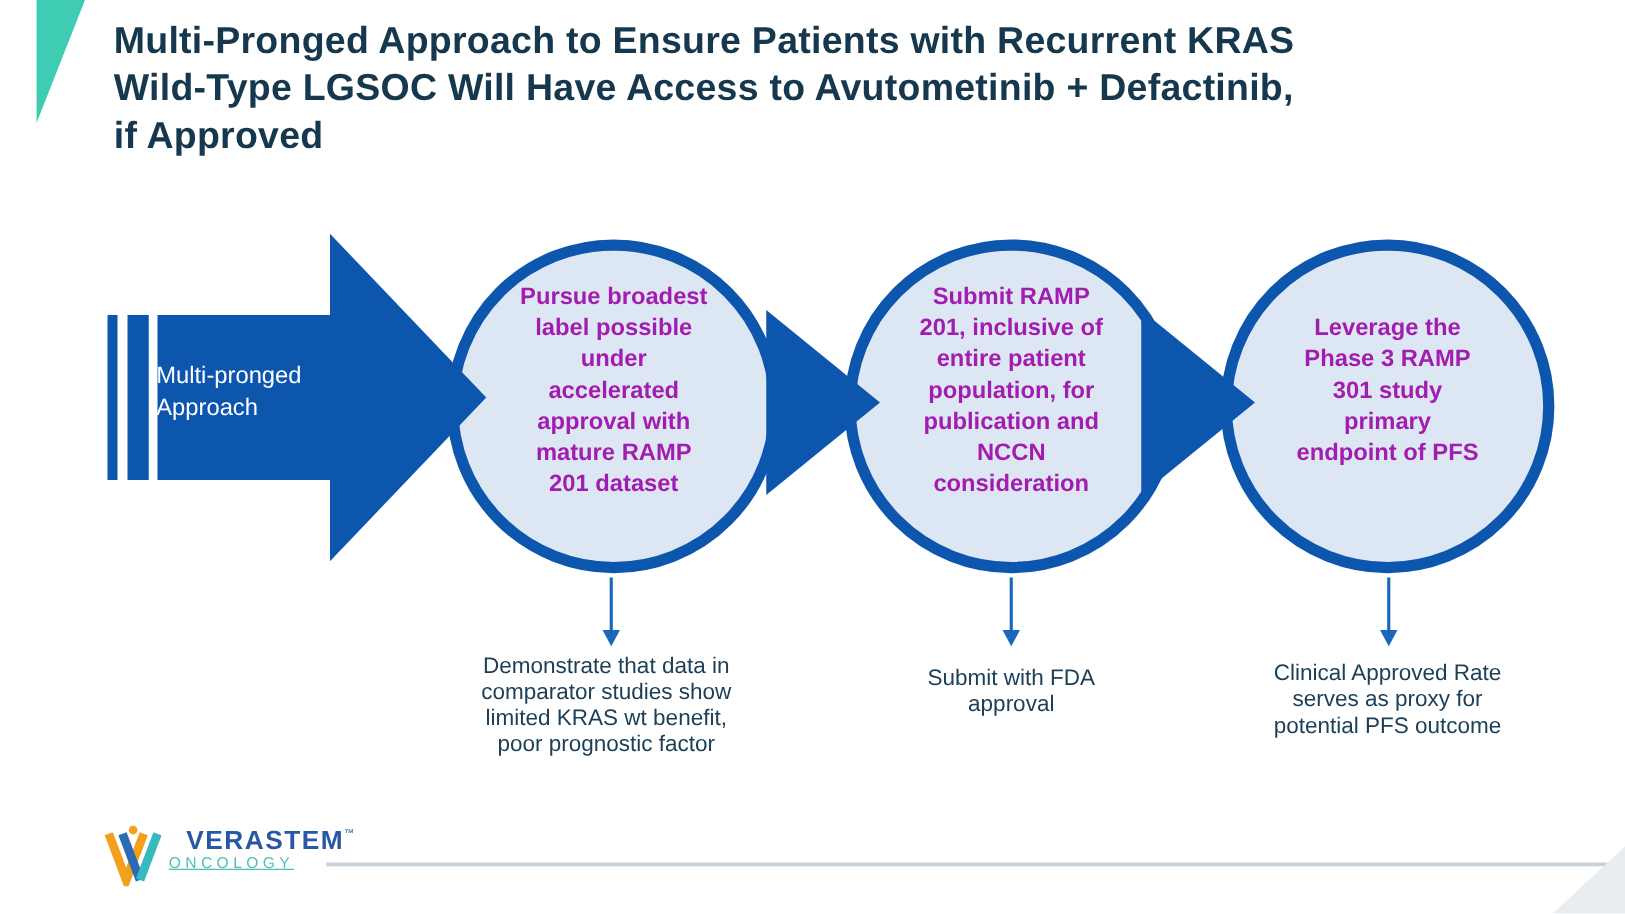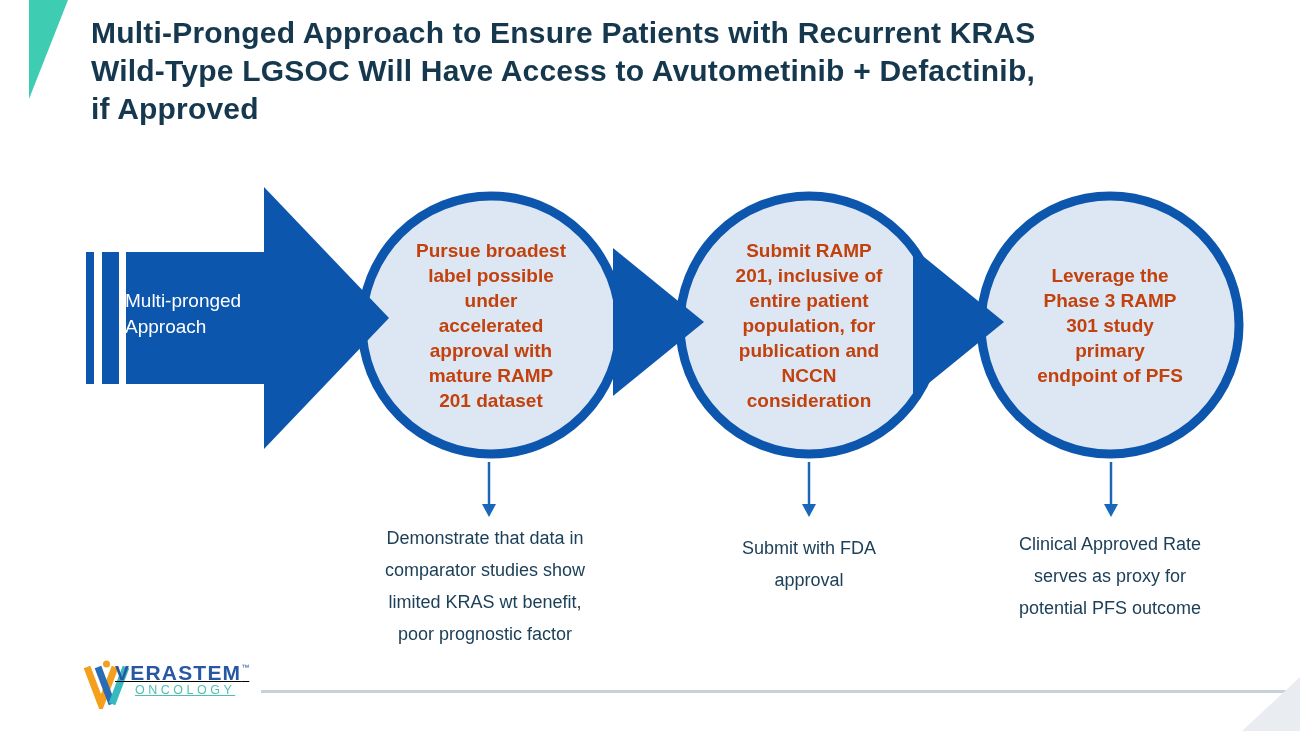--- a/index.html
+++ b/index.html
@@ -21,39 +21,39 @@
   }
 
   .diagram-shapes { position: absolute; left: 0; top: 0; width: 1300px; height: 731px; pointer-events: none; }
 
   .arrow-label {
     position: absolute; left: 96px; top: 288px; width: 180px;
     color: #ffffff; font-size: 19px; line-height: 26px; white-space: pre-line;
   }
 
   .circle-text {
-    position: absolute; width: 262px; height: 266px; top: 192px;
+    position: absolute; width: 262px; height: 266px; top: 179px;
     display: flex; align-items: center; justify-content: center; text-align: center;
-    font-size: 19px; font-weight: 700; line-height: 25px; color: #c2410c;
+    font-size: 19px; font-weight: 700; line-height: 25px; color: #a21caf;
     white-space: pre-line;
   }
   .circle-text.step-1 { left: 331px; }
   .circle-text.step-2 { left: 649px; }
   .circle-text.step-3 { left: 950px; }
 
   .note {
     position: absolute; text-align: center; color: #1d4059;
-    font-size: 18px; line-height: 32px; white-space: pre-line;
+    font-size: 18px; line-height: 21px; white-space: pre-line;
   }
   .note.step-1 { left: 322px; top: 522px; width: 268px; }
   .note.step-2 { left: 650px; top: 532px; width: 260px; }
   .note.step-3 { left: 948px; top: 528px; width: 266px; }
 
   .logo { position: absolute; left: 54px; top: 659px; width: 46px; height: 50px; }
-  .brand-row { position: absolute; left: 86px; top: 661px; text-decoration: underline; }
+  .brand-row { position: absolute; left: 120px; top: 661px; }
   .brand {
     font-size: 21px; font-weight: 700; letter-spacing: 1.2px; color: #2857a4;
   }
   .trademark { font-size: 8px; color: #2857a4; vertical-align: 10px; }
   .division {
     position: absolute; left: 106px; top: 683px;
     font-size: 12.5px; letter-spacing: 3.5px; color: #4fc0b0; font-weight: 400; text-decoration: underline;
   }
 
   .divider {

